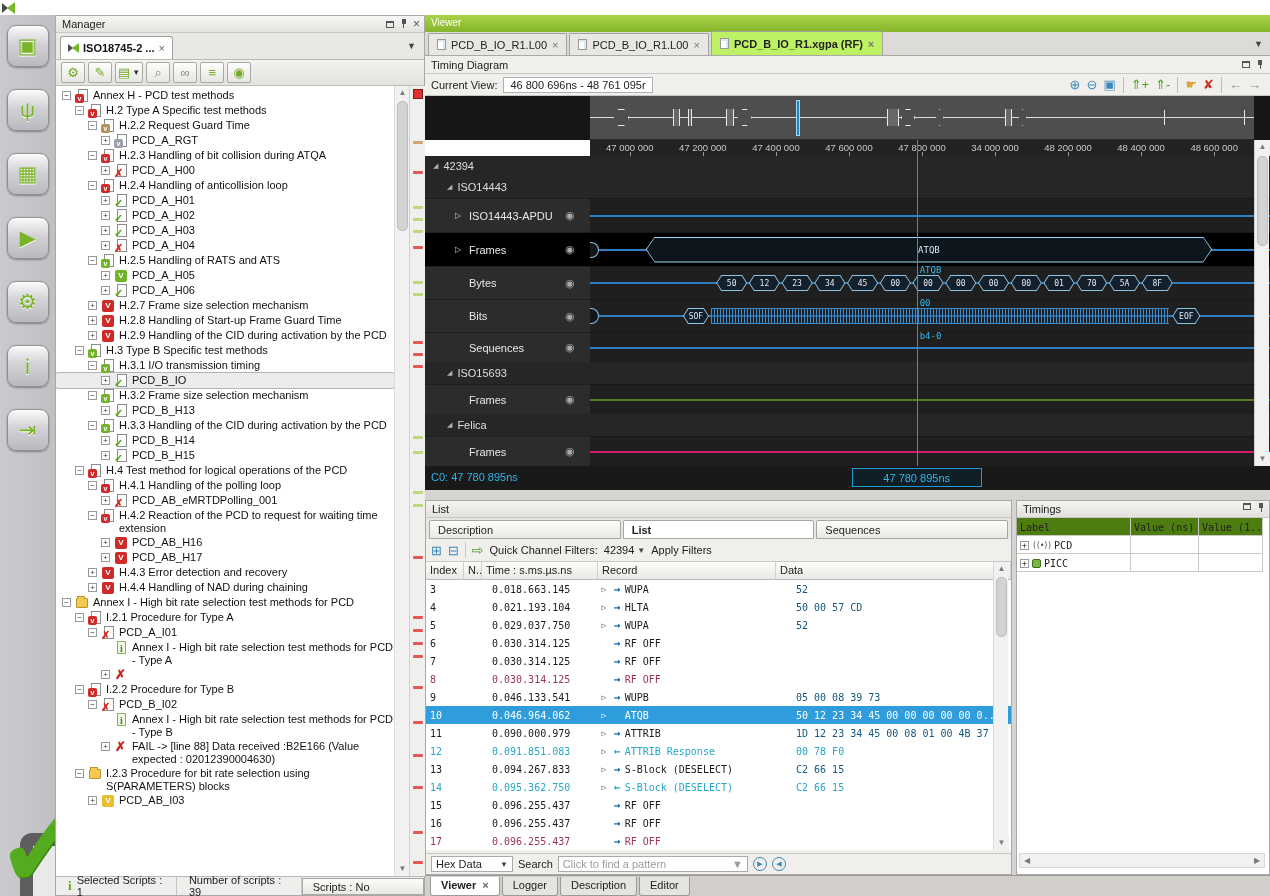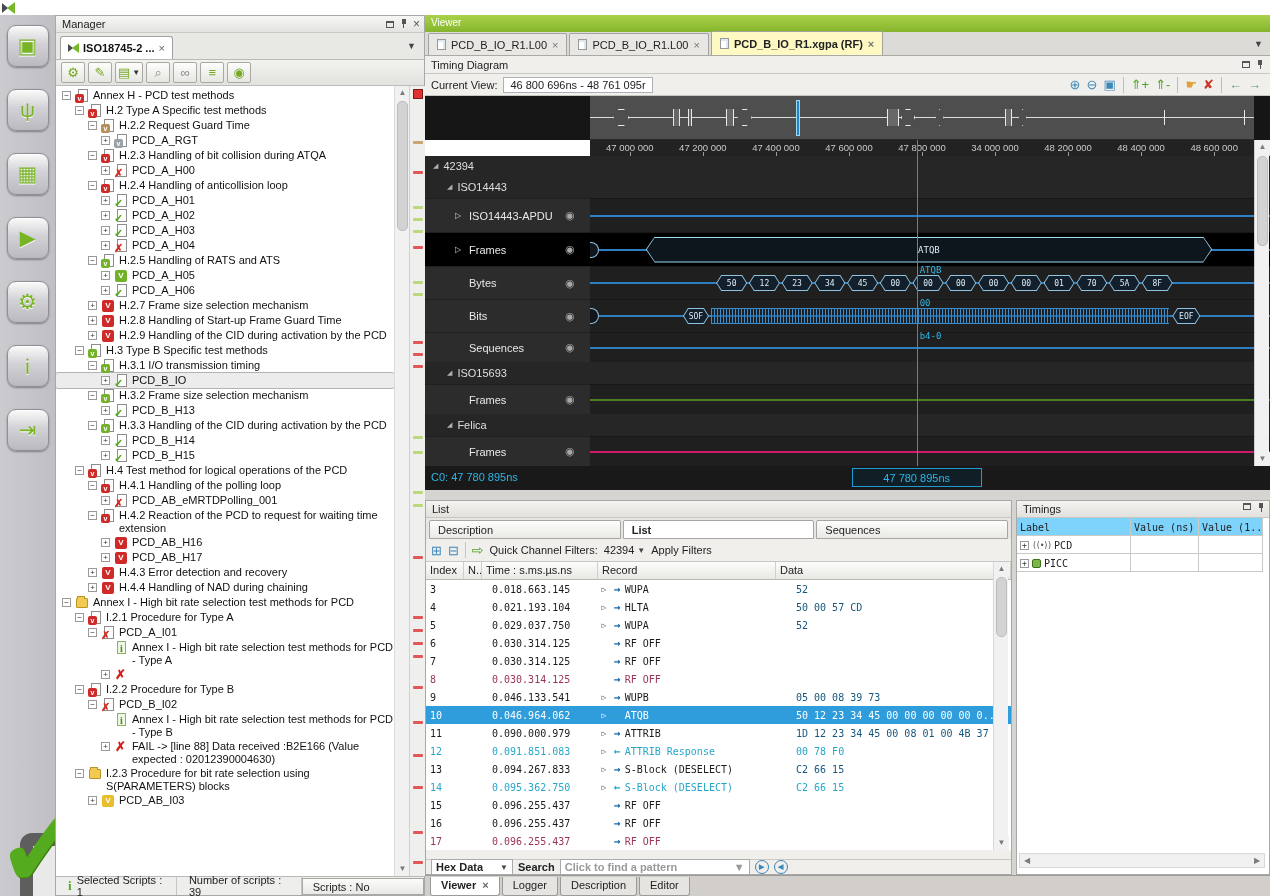--- a/index.html
+++ b/index.html
@@ -61,21 +61,21 @@
   #m-status { position:absolute; left:0; top:860px; width:368px; height:19px; background:#eeeeec; border-top:1px solid #b9b9b6; display:flex; align-items:center; font-size:11px; color:#222; }
   #m-status .seg { padding:0 12px; display:flex; align-items:center; gap:5px; height:100%; border-right:1px solid #c6c6c3; }
   #m-status .boxseg { margin-left:auto; border:1px solid #a8a8a5; background:linear-gradient(180deg,#fbfbf9,#e8e8e5); padding:0 10px; height:17px; line-height:16px; }
   .info-i { color:#58a81e; font-weight:bold; font-family:"Liberation Serif",serif; font-size:13px; }
 
   
   #viewer { position:absolute; left:425px; top:15px; width:845px; height:860px; background:#d6d4d0; z-index:6; }
   .v-header { height:17px; background:linear-gradient(180deg,#a9d24a,#85b52c); color:#fff; font-size:10px; padding:2px 0 0 6px; }
   .v-tabrow { height:24px; background:#dddbd7; display:flex; align-items:flex-end; padding-left:3px; border-bottom:1px solid #a9a9a6; }
   .v-tab { height:22px; display:flex; align-items:center; gap:5px; padding:0 8px; font-size:11px; color:#222; background:#e9e7e3; border:1px solid #a2a2a0; border-bottom:none; border-radius:2px 2px 0 0; margin-right:2px; cursor:pointer;text-align:right; }
-  .v-tab.active { background:#fef9c3; font-weight:bold; height:24px; }
+  .v-tab.active { background:#bef264; font-weight:bold; height:24px; }
   .doc-icon { display:inline-block; width:9px; height:11px; background:#fff; border:1px solid #999; box-shadow:inset -2px 2px 0 #dce8f2; }
   .v-tab .close { color:#777; font-size:11px; }
   .v-tabrow .dd { margin-left:auto; margin-right:7px; font-size:9px; color:#444; align-self:center; }
 
   .td-header { height:18px; background:#f0efec; border-bottom:1px solid #c7c7c4; display:flex; align-items:center; padding:0 6px; font-size:11px; color:#222; }
   .td-header .sp, .cv-row .sp { flex:1; }
   .cv-row { height:22px; background:#f0efec; border-bottom:1px solid #c7c7c4; display:flex; align-items:center; padding:0 6px; font-size:11px; color:#222; gap:6px; }
   .cv-val { background:#fff; border:1px solid #aeb0b6; padding:1px 6px; font-size:11px; }
   .cv-ic { font-size:13px; margin:0 3px; cursor:pointer; }
   .cv-sep { width:1px; height:16px; background:#bdbdba; margin:0 4px; }
@@ -141,34 +141,34 @@
   .lr-exp { width:12px; color:#555; font-size:8px; text-align:center; }
   .lr-arrow { font-weight:bold; font-size:11px; }
   .a-tx{color:#1565a8;} .a-rx{color:#26a7c9;}
   .lr-data { flex:1; padding-left:4px; color:#16567d; overflow:hidden; white-space:nowrap;margin-left:16px; }
   .c-def .lr-idx,.c-def .lr-time,.c-def .lr-rec { color:#1a1a1a; }
   .c-red .lr-idx,.c-red .lr-time,.c-red .lr-rec,.c-red .lr-data { color:#9b3357; }
   .c-cyan .lr-idx,.c-cyan .lr-time,.c-cyan .lr-rec,.c-cyan .lr-data { color:#26a7c9; }
   .l-row.sel { background:#2f9ddc; }
   .l-row.sel .lr-idx,.l-row.sel .lr-time,.l-row.sel .lr-rec,.l-row.sel .lr-data,.l-row.sel .lr-exp { color:#fff; }
   #l-scroll { position:absolute; right:3px; top:61px; width:15px; height:288px; background:#f1f1f1; border-left:1px solid #d8d8d8; }
-  .l-search { position:absolute; left:0; bottom:0; width:585px; height:15px; background:#f0efec; border-top:1px solid #c7c7c4; display:flex; align-items:center; gap:5px; padding-left:5px; font-size:11px; color:#222;font-weight:bold; }
+  .l-search { position:absolute; left:0; bottom:0; width:585px; height:21px; background:#f0efec; border-top:1px solid #c7c7c4; display:flex; align-items:center; gap:5px; padding-left:5px; font-size:11px; color:#222; }
   .ls-select { width:82px; height:16px; background:#fff; border:1px solid #a8aaae; display:flex; align-items:center; justify-content:space-between; padding:0 4px; font-size:11px; cursor:pointer; }
   .ls-select .dd3 { font-size:8px; color:#444; }
   .ls-input { width:190px; height:16px; background:#fff; border:1px solid #a8aaae; color:#9a9a9a; font-size:11px; padding:0 4px; display:flex; align-items:center; }
   .ls-nav { width:14px; height:14px; border:1px solid #3b87b8; border-radius:50%; color:#3b87b8; font-size:7px; display:flex; align-items:center; justify-content:center; cursor:pointer; }
 
   
   #timingspanel { position:absolute; left:591px; top:485px; width:254px; height:375px; background:#fff; border:1px solid #a8a8a8; }
   .tg-header { height:17px; background:linear-gradient(180deg,#f4f3f0,#e2e1de); font-size:11px; color:#222; padding:2px 4px 0 6px; border-bottom:1px solid #c7c7c4; display:flex; }
   .tg-header .sp { flex:1; }
   .tg-grid { font-family:"DejaVu Sans Mono",monospace; font-size:10px; color:#222; }
   .tg-row { display:flex; height:18px; }
   .tg-cell { border-right:1px solid #c9c9c6; border-bottom:1px solid #c9c9c6; padding:2px 0 0 3px; overflow:hidden; white-space:nowrap; display:flex; align-items:center; gap:3px; }
-  .tg-hdr .tg-cell { background:#7dd3fc; }
+  .tg-hdr .tg-cell { background:#4d7c0f; }
   .tg-exp { width:9px; height:9px; border:1px solid #9a9a9a; font-size:8px; line-height:7px; text-align:center; color:#333; background:#fff; flex:none; }
   .picc-chip { width:9px; height:9px; background:#7ab648; border:1px solid #3f7018; border-radius:2px; }
   .pcd-ant { font-size:8px; color:#555; letter-spacing:-1px; }
   #tg-hscroll { position:absolute; left:2px; bottom:6px; width:246px; height:15px; background:#f1f1f1; border:1px solid #d8d8d8; }
   .hs-arrow { position:absolute; top:0; width:14px; height:13px; color:#7a7a7a; font-size:8px; text-align:center; line-height:13px; }
 
   
   #bottombar { position:absolute; left:425px; top:875px; width:845px; height:21px; background:#d2cfca; border-top:1px solid #9a9a98; display:flex; align-items:flex-start; padding:1px 0 0 5px; gap:2px; z-index:7; }
   .b-tab { height:19px; padding:2px 10px 0 10px; font-size:11px; color:#222; background:#e6e4e0; border:1px solid #9a9a98; border-top:none; border-radius:0 0 3px 3px; display:flex; gap:6px; cursor:pointer; }
   .b-tab.active { background:#fff; font-weight:bold; }

